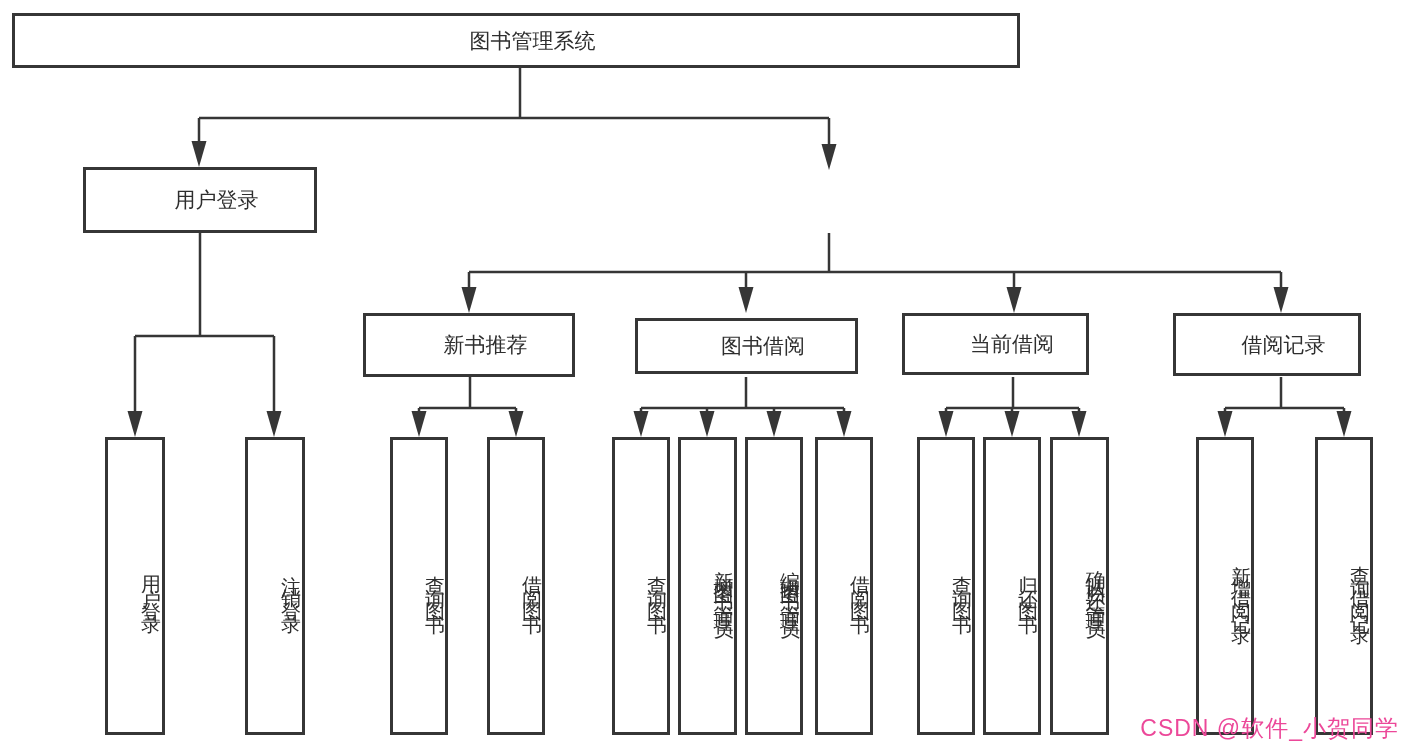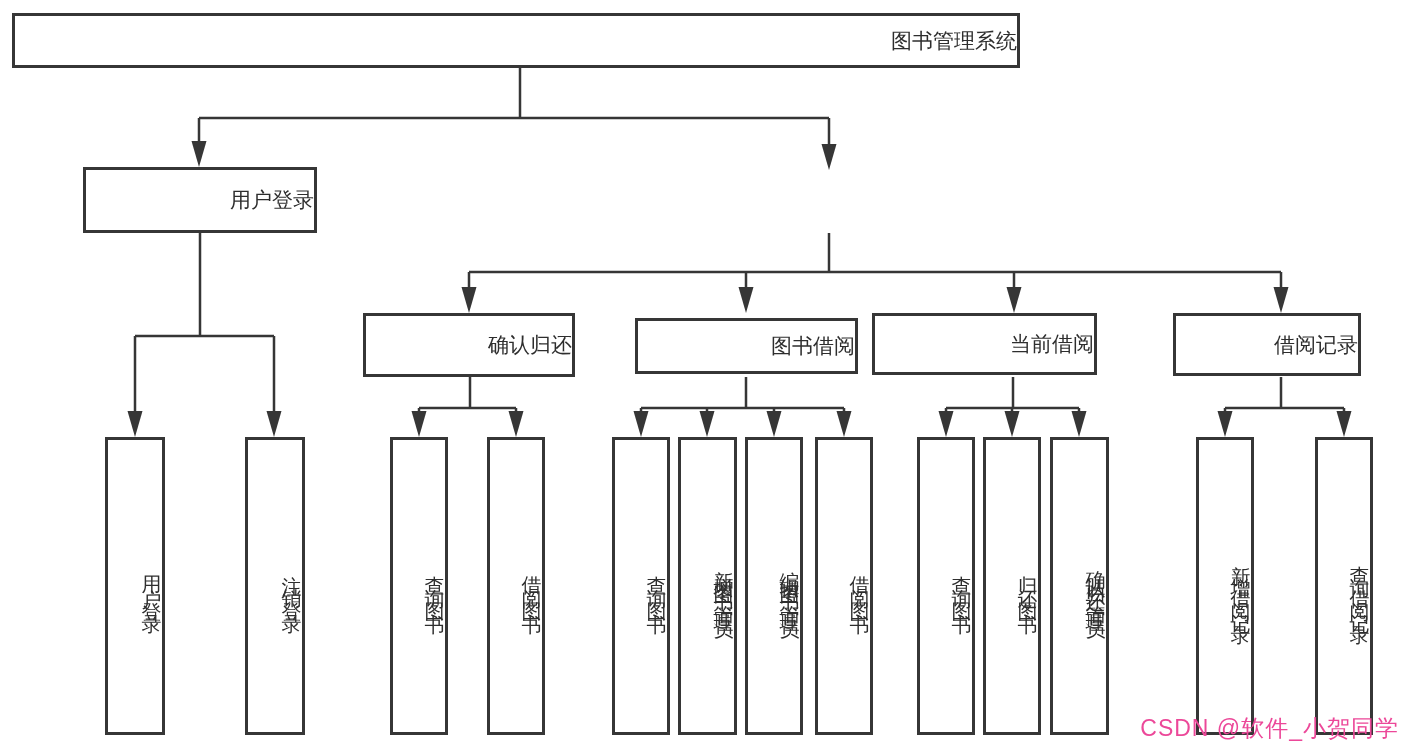--- a/index.html
+++ b/index.html
@@ -9,21 +9,21 @@
     background:#ffffff;
     font-family:"Liberation Sans","DejaVu Sans",sans-serif;
     overflow:hidden;
   }
   #wires{position:absolute;left:0;top:0;width:1405px;height:747px;}
   .node{
     position:absolute;
     box-sizing:border-box;
     border:3px solid #363636;
     background:#ffffff;
-    display:flex;align-items:center;justify-content:flex-end;
+    display:flex;align-items:center;justify-content:center;
     font-size:21px;color:#2e2e2e;
     text-align:center;
     padding-left:33px;
   }
   .leaf{font-size:20px;}
   .v{
     writing-mode:vertical-rl;
     text-orientation:mixed;
     letter-spacing:13px;
     line-height:1;
@@ -82,26 +82,26 @@
 
   <div class="node" style="left:12px;top:13px;width:1008px;height:55px">
     <span>图书管理系统</span>
   </div>
 
   <div class="node" style="left:83px;top:167px;width:234px;height:66px">
     <span>用户登录</span>
   </div>
 
   <div class="node" style="left:363px;top:313px;width:212px;height:64px">
-    <span>确认归还</span>
+    <span>新书推荐</span>
   </div>
   <div class="node" style="left:635px;top:318px;width:223px;height:56px">
     <span>图书借阅</span>
   </div>
-  <div class="node" style="left:872px;top:313px;width:225px;height:62px">
+  <div class="node" style="left:902px;top:313px;width:187px;height:62px">
     <span>当前借阅</span>
   </div>
   <div class="node" style="left:1173px;top:313px;width:188px;height:63px">
     <span>借阅记录</span>
   </div>
 
   <div class="node leaf" style="left:105px;top:437px;width:60px;height:298px">
     <span class="v">用户登录</span>
   </div>
   <div class="node leaf" style="left:245px;top:437px;width:60px;height:298px">

